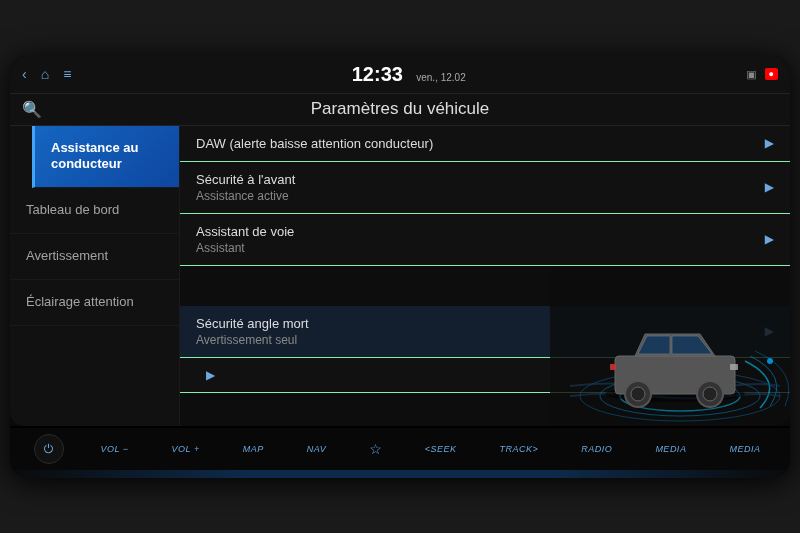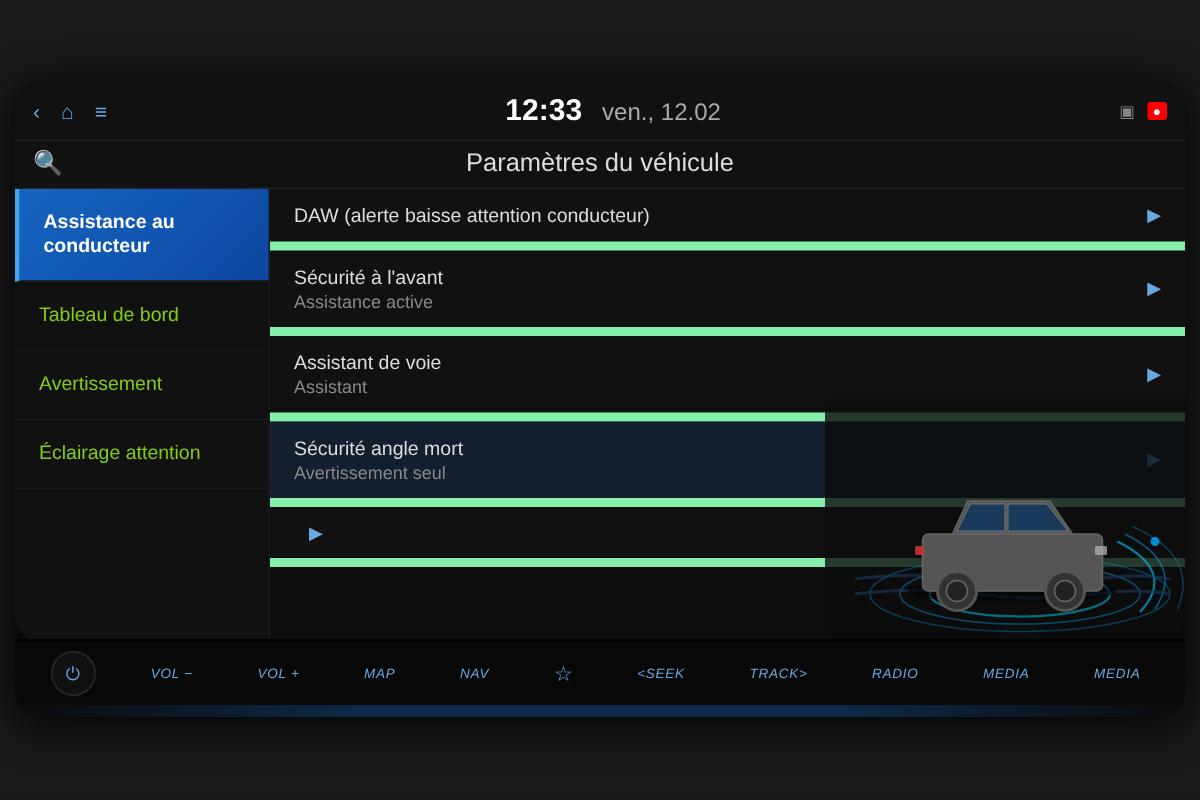--- a/index.html
+++ b/index.html
@@ -53,21 +53,21 @@
     }
 
     .time {
       color: #ffffff;
       font-size: 20px;
       font-weight: 600;
     }
 
     .date {
       color: #aaa;
-      font-size: 16px;
+      font-size: 10px;
     }
 
     .top-bar-right {
       display: flex;
       align-items: center;
       gap: 8px;
     }
 
     .rec-badge {
       background: red;
@@ -106,32 +106,33 @@
     .sidebar {
       width: 170px;
       background: #111;
       border-right: 1px solid #1a1a1a;
       display: flex;
       flex-direction: column;
     }
 
     .sidebar-item {
       padding: 14px 16px;
-      color: #84cc16;
+      color: #a3a3a3;
       font-size: 13px;
       cursor: pointer;
       border-bottom: 1px solid #1a1a1a;
       line-height: 1.3;
     }
 
     .sidebar-item.active {
       background: linear-gradient(135deg, #1565c0, #0d47a1);
       color: #fff;
       font-weight: 600;
       border-left: 3px solid #42a5f5;
+      margin-left: 22px;
     }
 
     
     .right-panel {
       flex: 1;
       display: flex;
       flex-direction: column;
       background: #0d0d0d;
       position: relative;
     }
@@ -140,27 +141,28 @@
       flex: 1;
       display: flex;
       flex-direction: column;
     }
 
     .menu-item {
       display: flex;
       align-items: center;
       justify-content: space-between;
       padding: 10px 16px;
-      border-bottom: 6px solid #86efac;
+      border-bottom: 1px solid #86efac;
       cursor: pointer;
       background: rgba(255,255,255,0.02);
     }
 
     .menu-item.highlighted {
       background: rgba(30, 60, 100, 0.4);
+      margin-top: 40px;
     }
 
     .menu-item-text {
       flex: 1;
     }
 
     .menu-item-title {
       color: #ddd;
       font-size: 13px;
       font-weight: 500;

